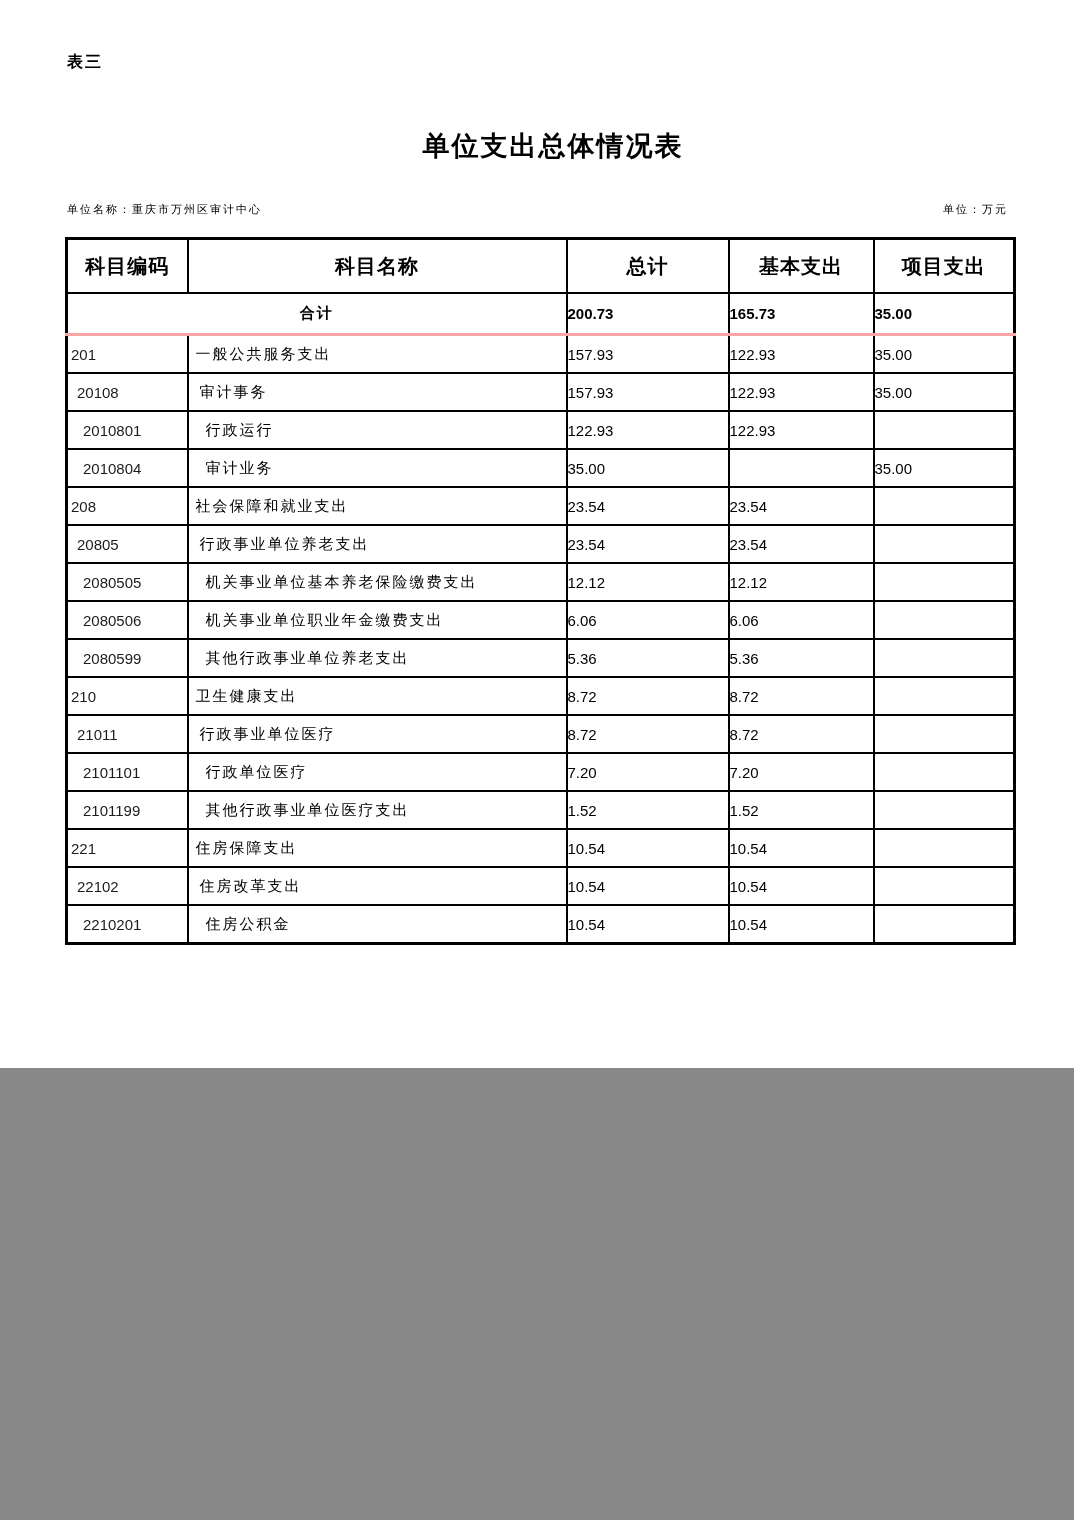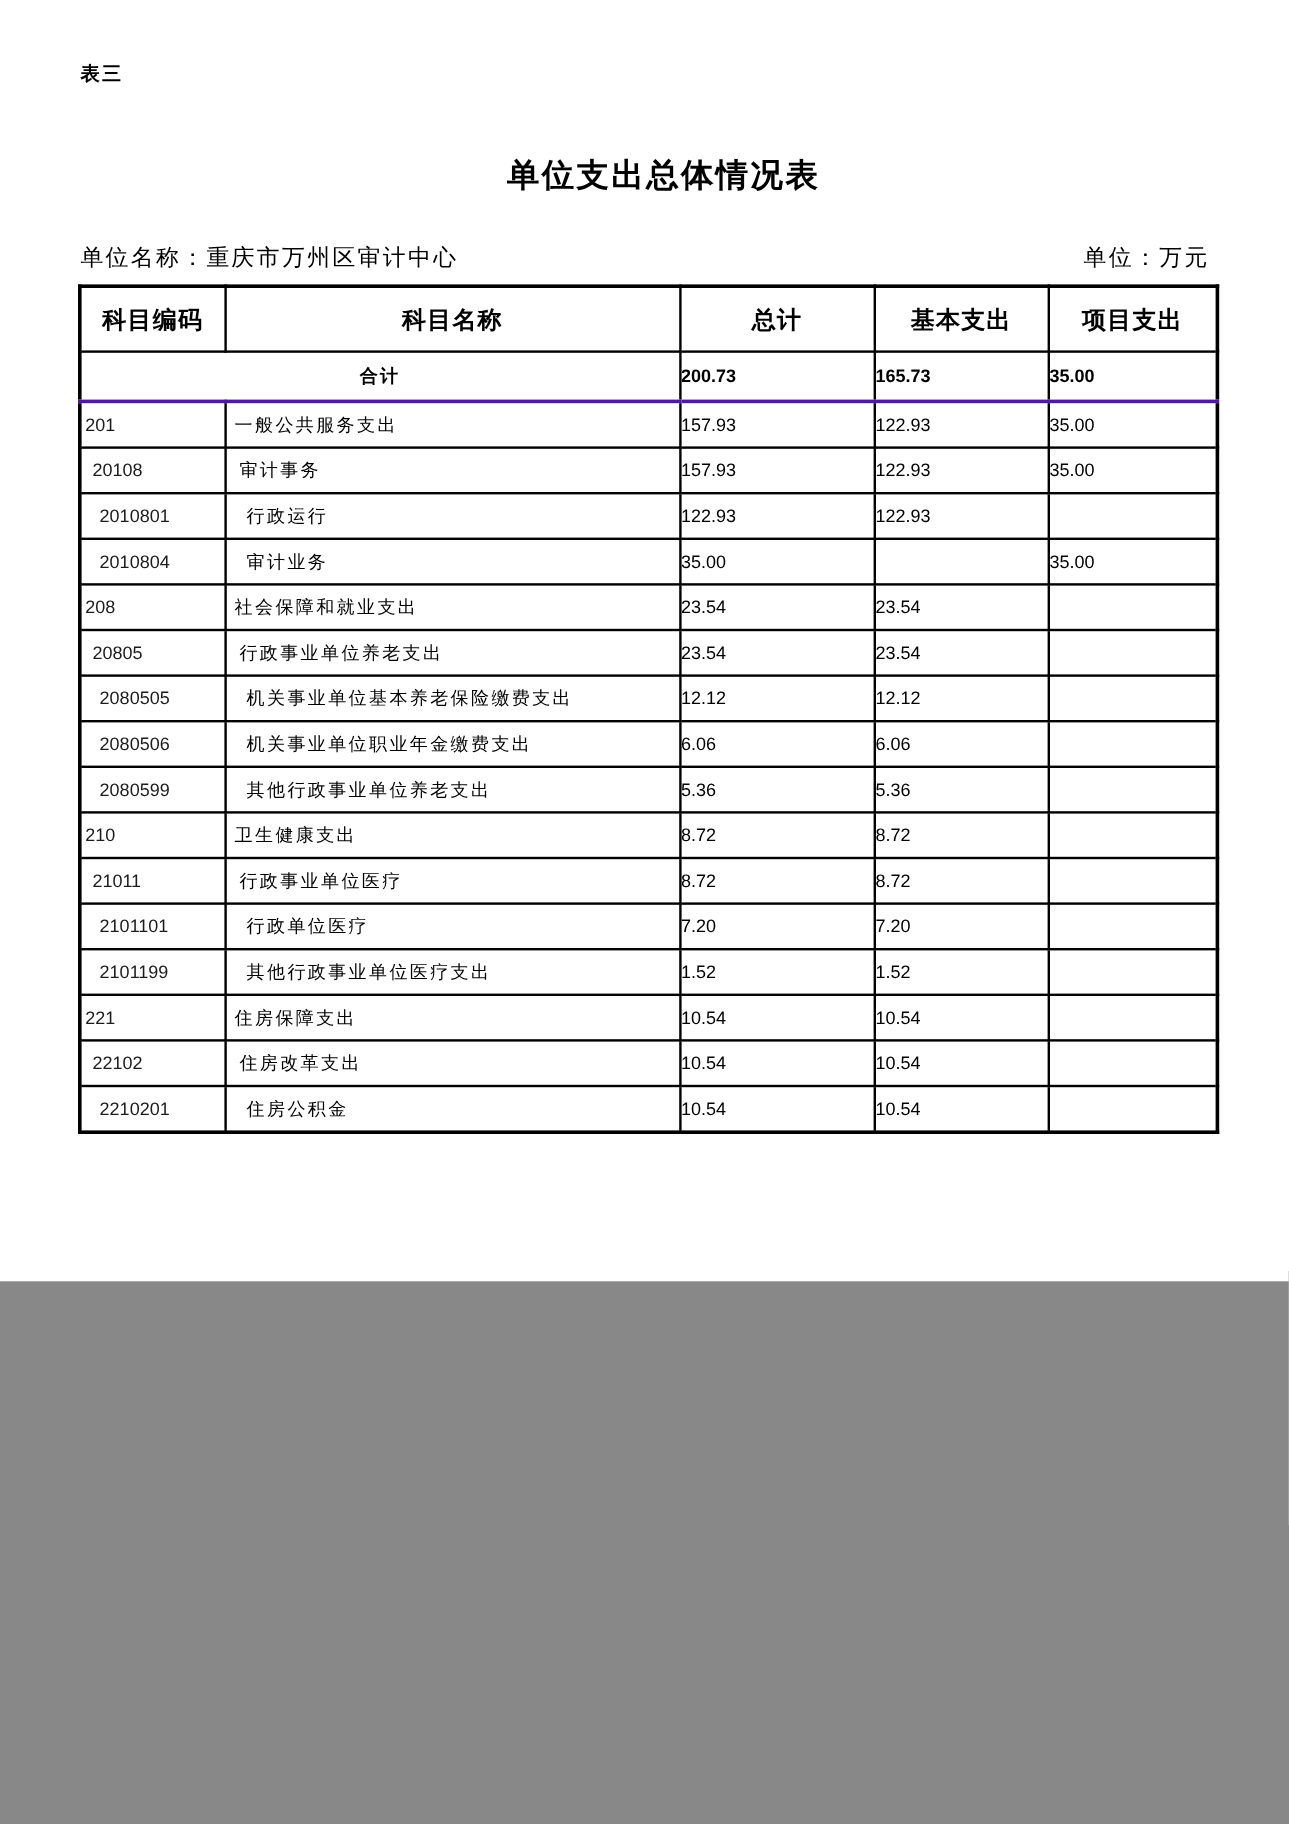--- a/index.html
+++ b/index.html
@@ -35,21 +35,21 @@
     font-size: 27px;
     letter-spacing: 2px;
   }
   .meta-row {
     position: absolute;
     left: 67px;
     width: 941px;
     top: 202px;
     display: flex;
     justify-content: space-between;
-    font-size: 19px;
+    font-size: 11px;
     letter-spacing: 2px;
     font-family: Liberation Sans, sans-serif;
   }
   table.main {
     position: absolute;
     left: 65px;
     top: 237px;
     width: 948px;
     border-collapse: collapse;
     table-layout: fixed;
@@ -66,21 +66,21 @@
     height: 52px;
     border-bottom: 3px solid #000;
     font-family: Liberation Mono, monospace;
     font-weight: bold;
     font-size: 20px;
     text-align: center;
     letter-spacing: 1px;
   }
   tr.total-row td {
     height: 39px;
-    border-bottom: 3px solid #4c1d95;
+    border-bottom: 3px solid #fca5a5;
     font-weight: bold;
     font-size: 15px;
   }
   tr.total-row .total-label {
     text-align: center;
     letter-spacing: 2px;
   }
   tr.data-row td { height: 36px; font-size: 15px; }
   td.code {
     font-family: "Liberation Sans", sans-serif;

